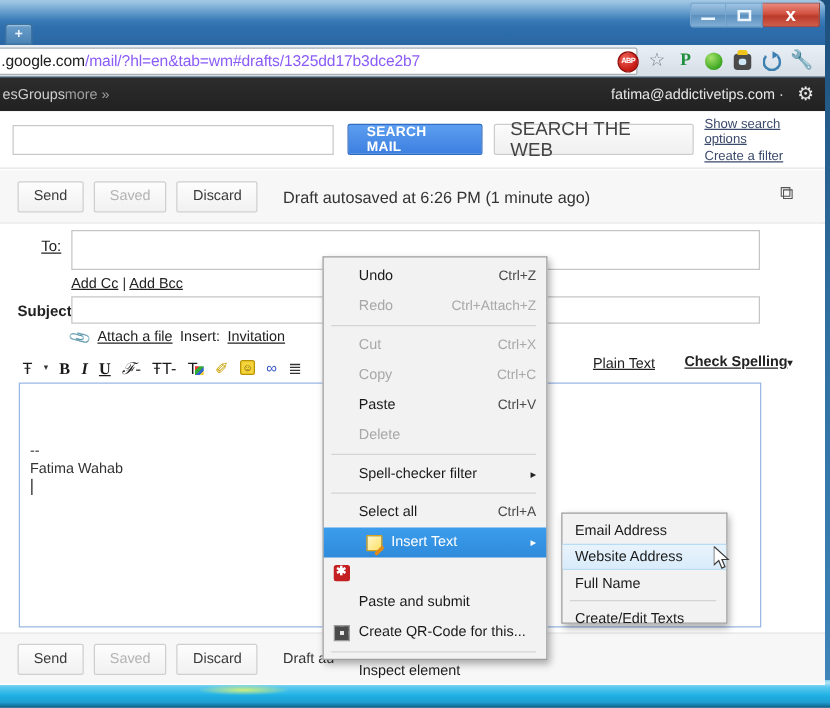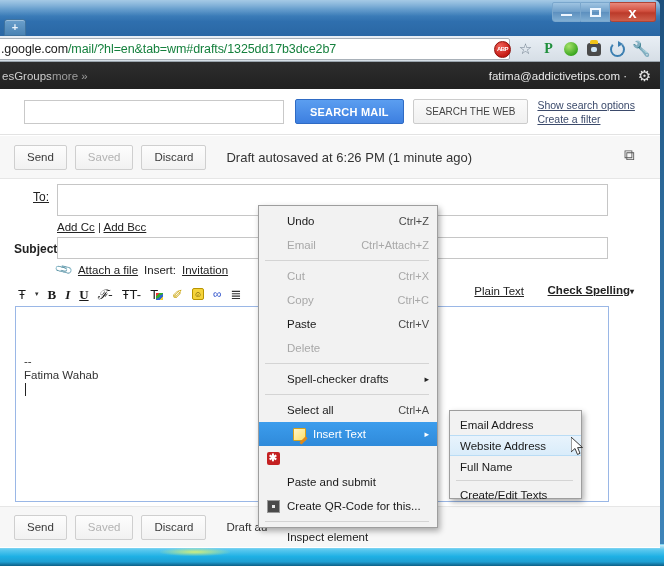--- a/index.html
+++ b/index.html
@@ -87,21 +87,21 @@
   #urlbox {
     position: absolute; left: -6px; top: 2px; width: 516px; height: 22px;
     background: #ffffff;
     border: 1px solid #a8b0b8;
     border-radius: 2px;
     display: flex; align-items: center;
     padding-left: 6px;
     overflow: hidden;
   }
   #urltext { font-size: 12.5px; color: #202020; white-space: nowrap; letter-spacing: -0.1px;}
-  #urltext .dim { color: #15803d; }
+  #urltext .dim { color: #8b5cf6; }
   #tb-icons {
     position: absolute; left: 494px; top: 2px;
     display: flex; align-items: center; gap: 6px; height: 22px;
   }
   .tbicon { width: 17px; height: 17px; position: relative; }
   .ico-adblock {
     border-radius: 50%;
     background: radial-gradient(circle at 35% 30%, #f0635a, #c61a13 70%);
     border: 1px solid #8e0f0a;
     color:#fff; font-size:6px; font-weight:bold; text-align:center; line-height:15px;
@@ -147,21 +147,21 @@
 
   
   #gmail {
     position: absolute; left: 0; top: 89px; width: 660px; height: 459px;
     background: #ffffff;
   }
   #search-row {
     position: absolute; left: 0; top: 0; width: 660px; height: 46px;
     background: #ffffff;
     border-bottom: 1px solid #e3e3e3;
-    display: flex; align-items: center; padding-left: 24px;
+    display: flex; align-items: center; padding-left: 10px;
   }
   #search-input {
     width: 260px; height: 24px;
     border: 1px solid #c9c9c9;
     background: #fff;
     font-size: 12px; padding: 0 5px;
     color: #333;
   }
   #btn-search-mail {
     margin-left: 11px;
@@ -172,21 +172,21 @@
     color: #fff; font-size: 11px; font-weight: bold;
     letter-spacing: .2px;
     display:flex;align-items:center;
   }
   #btn-search-web {
     margin-left: 9px;
     height: 25px; padding: 0 12px;
     background: linear-gradient(180deg,#fbfbfb 0%,#f0f0f0 100%);
     border: 1px solid #ccc;
     border-radius: 2px;
-    color: #444; font-size: 10px;
+    color: #444; font-size: 15px;
     display:flex;align-items:center;
   }
   #search-links { margin-left: 9px; display:flex; flex-direction:column; gap:2px; }
   #search-links a { font-size: 10.5px; color: #3b4a6b; text-decoration: underline; }
 
   #compose-toolbar {
     position: absolute; left: 0; top: 47px; width: 660px; height: 43px;
     background: #f7f7f7;
     border-bottom: 1px solid #e6e6e6;
     display: flex; align-items: center; padding-left: 14px; gap: 8px;
@@ -515,21 +515,21 @@
   </div>
 
   <div id="ctx-menu">
     <div class="mi">
       <span class="mi-ico"></span>
       <span class="mi-label">Undo</span>
       <span class="mi-accel">Ctrl+Z</span>
     </div>
     <div class="mi disabled">
       <span class="mi-ico"></span>
-      <span class="mi-label">Email</span>
+      <span class="mi-label">Redo</span>
       <span class="mi-accel">Ctrl+Attach+Z</span>
     </div>
     <div class="msep"></div>
     <div class="mi disabled">
       <span class="mi-ico"></span>
       <span class="mi-label">Cut</span>
       <span class="mi-accel">Ctrl+X</span>
     </div>
     <div class="mi disabled">
       <span class="mi-ico"></span>
@@ -542,21 +542,21 @@
       <span class="mi-accel">Ctrl+V</span>
     </div>
     <div class="mi disabled">
       <span class="mi-ico"></span>
       <span class="mi-label">Delete</span>
       <span class="mi-accel"></span>
     </div>
     <div class="msep"></div>
     <div class="mi">
       <span class="mi-ico"></span>
-      <span class="mi-label">Spell-checker drafts</span>
+      <span class="mi-label">Spell-checker filter</span>
       <span class="arrow">▸</span>
     </div>
     <div class="msep"></div>
     <div class="mi">
       <span class="mi-ico"></span>
       <span class="mi-label">Select all</span>
       <span class="mi-accel">Ctrl+A</span>
     </div>
     <div class="mi sel">
       <span class="mi-ico">

